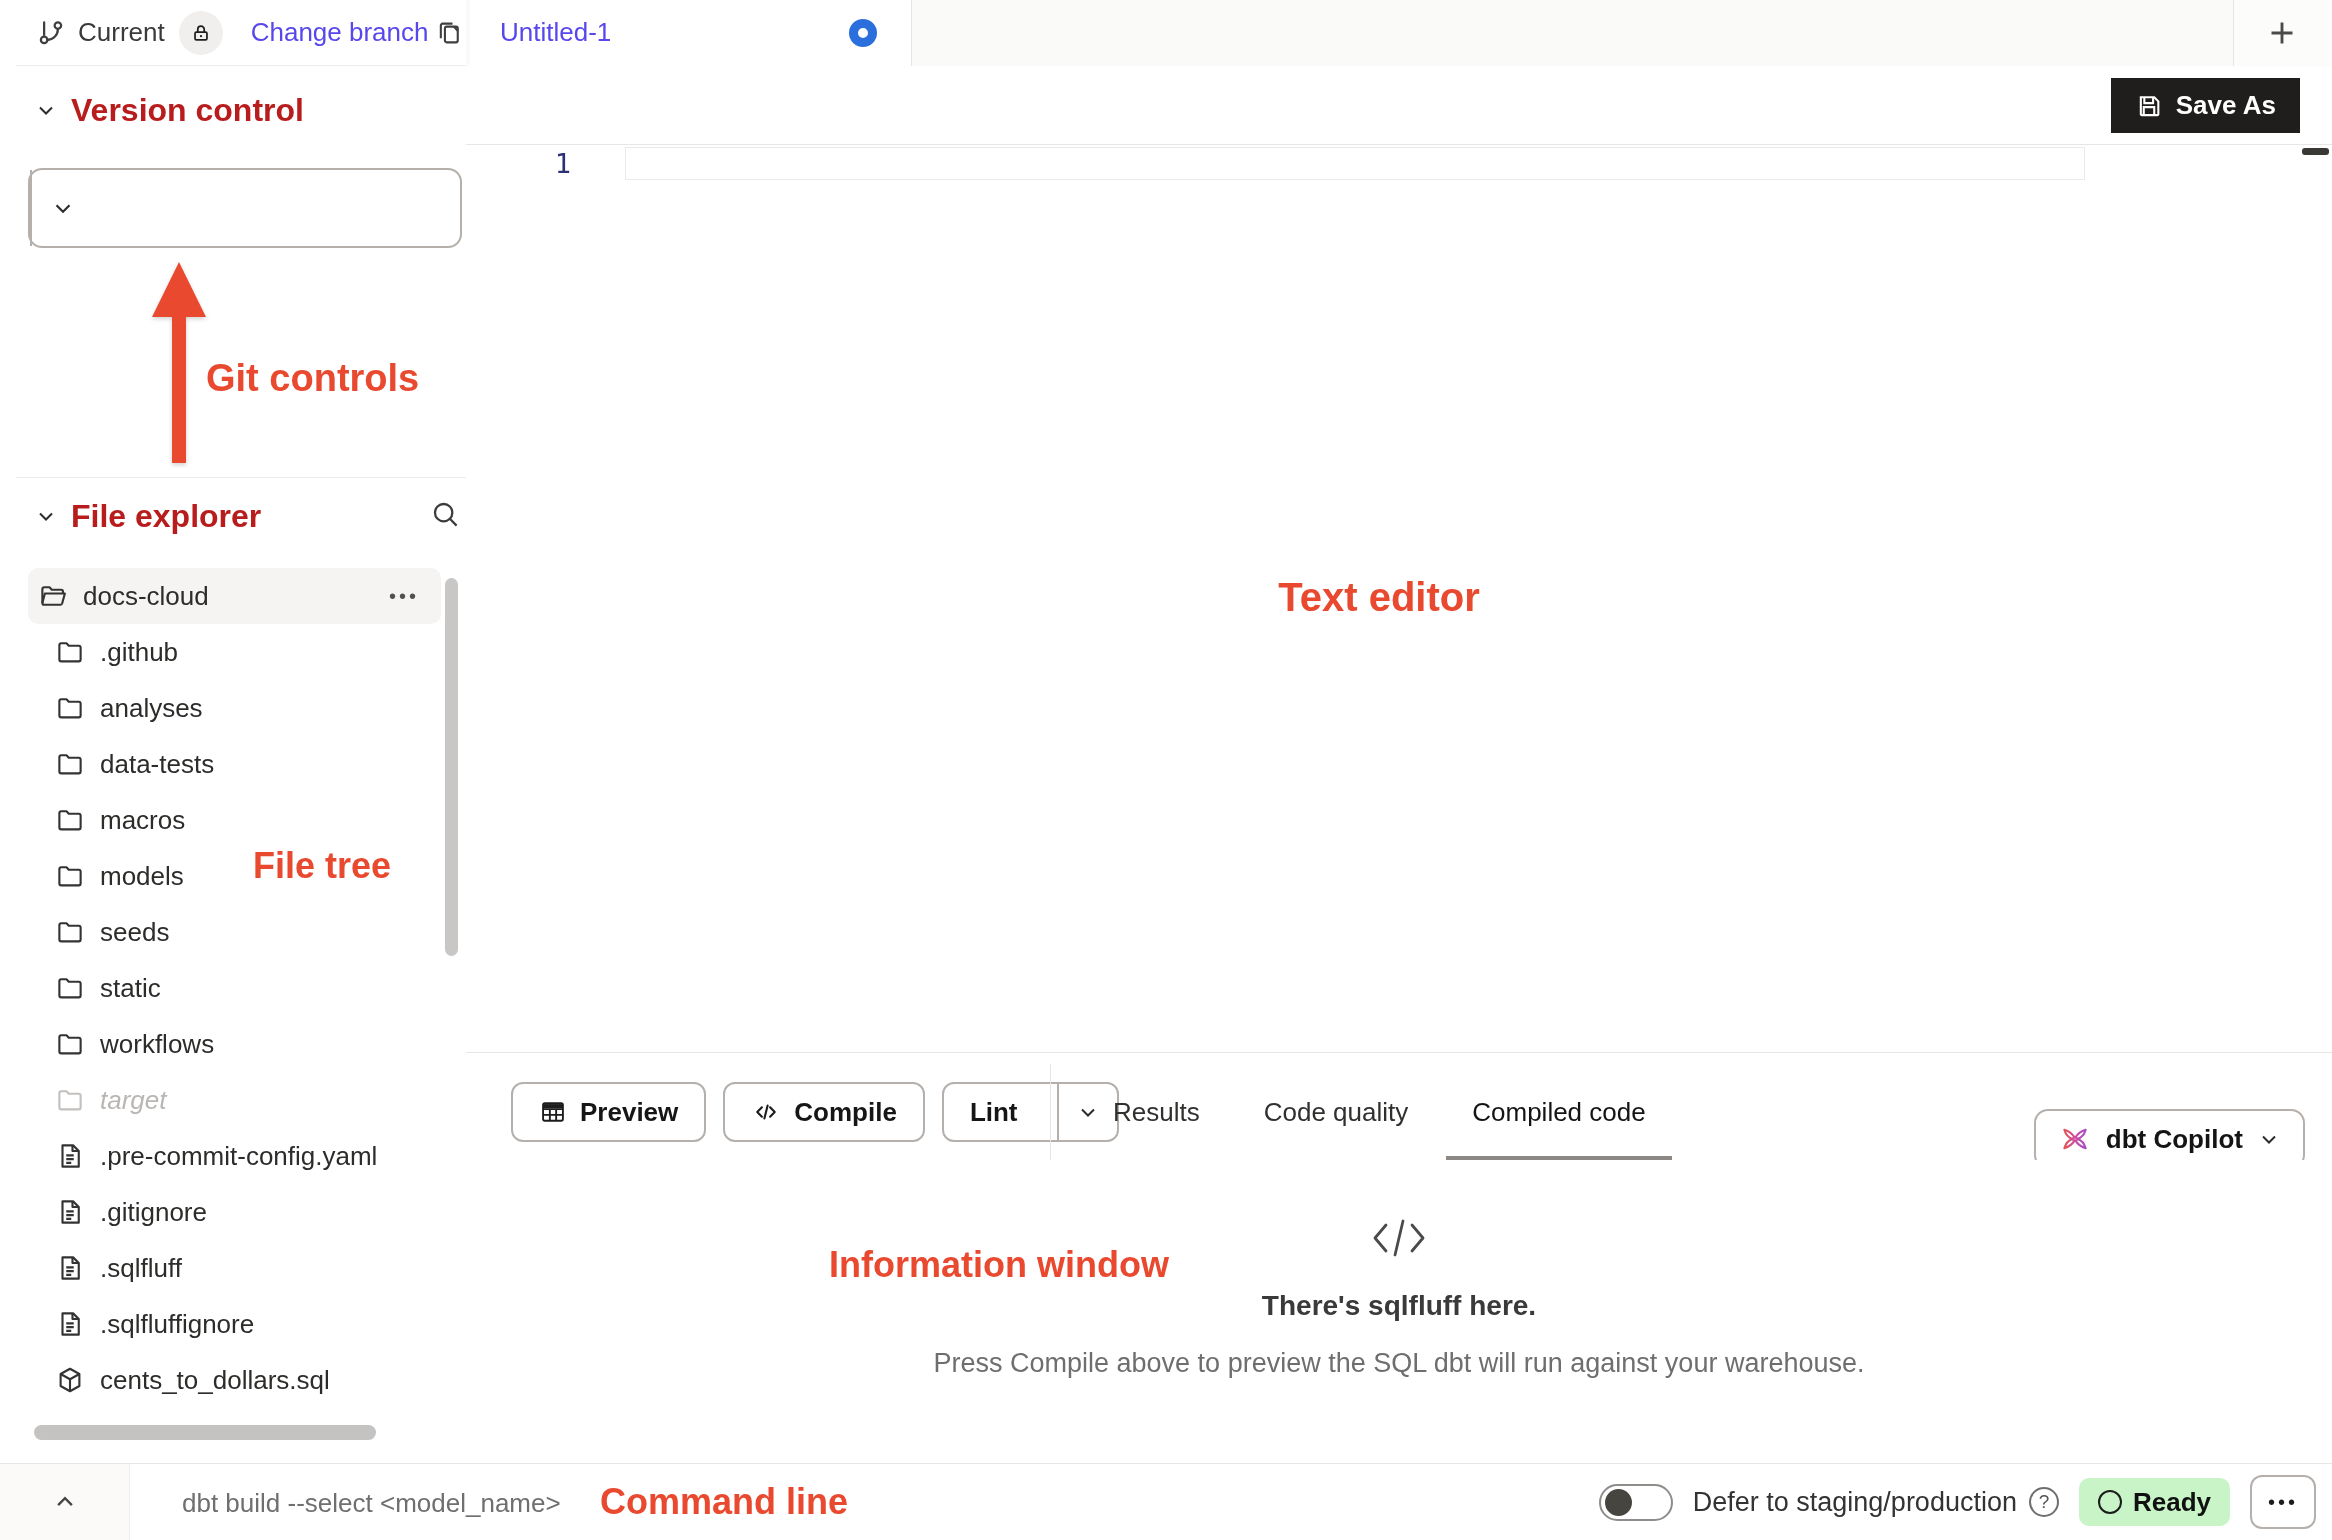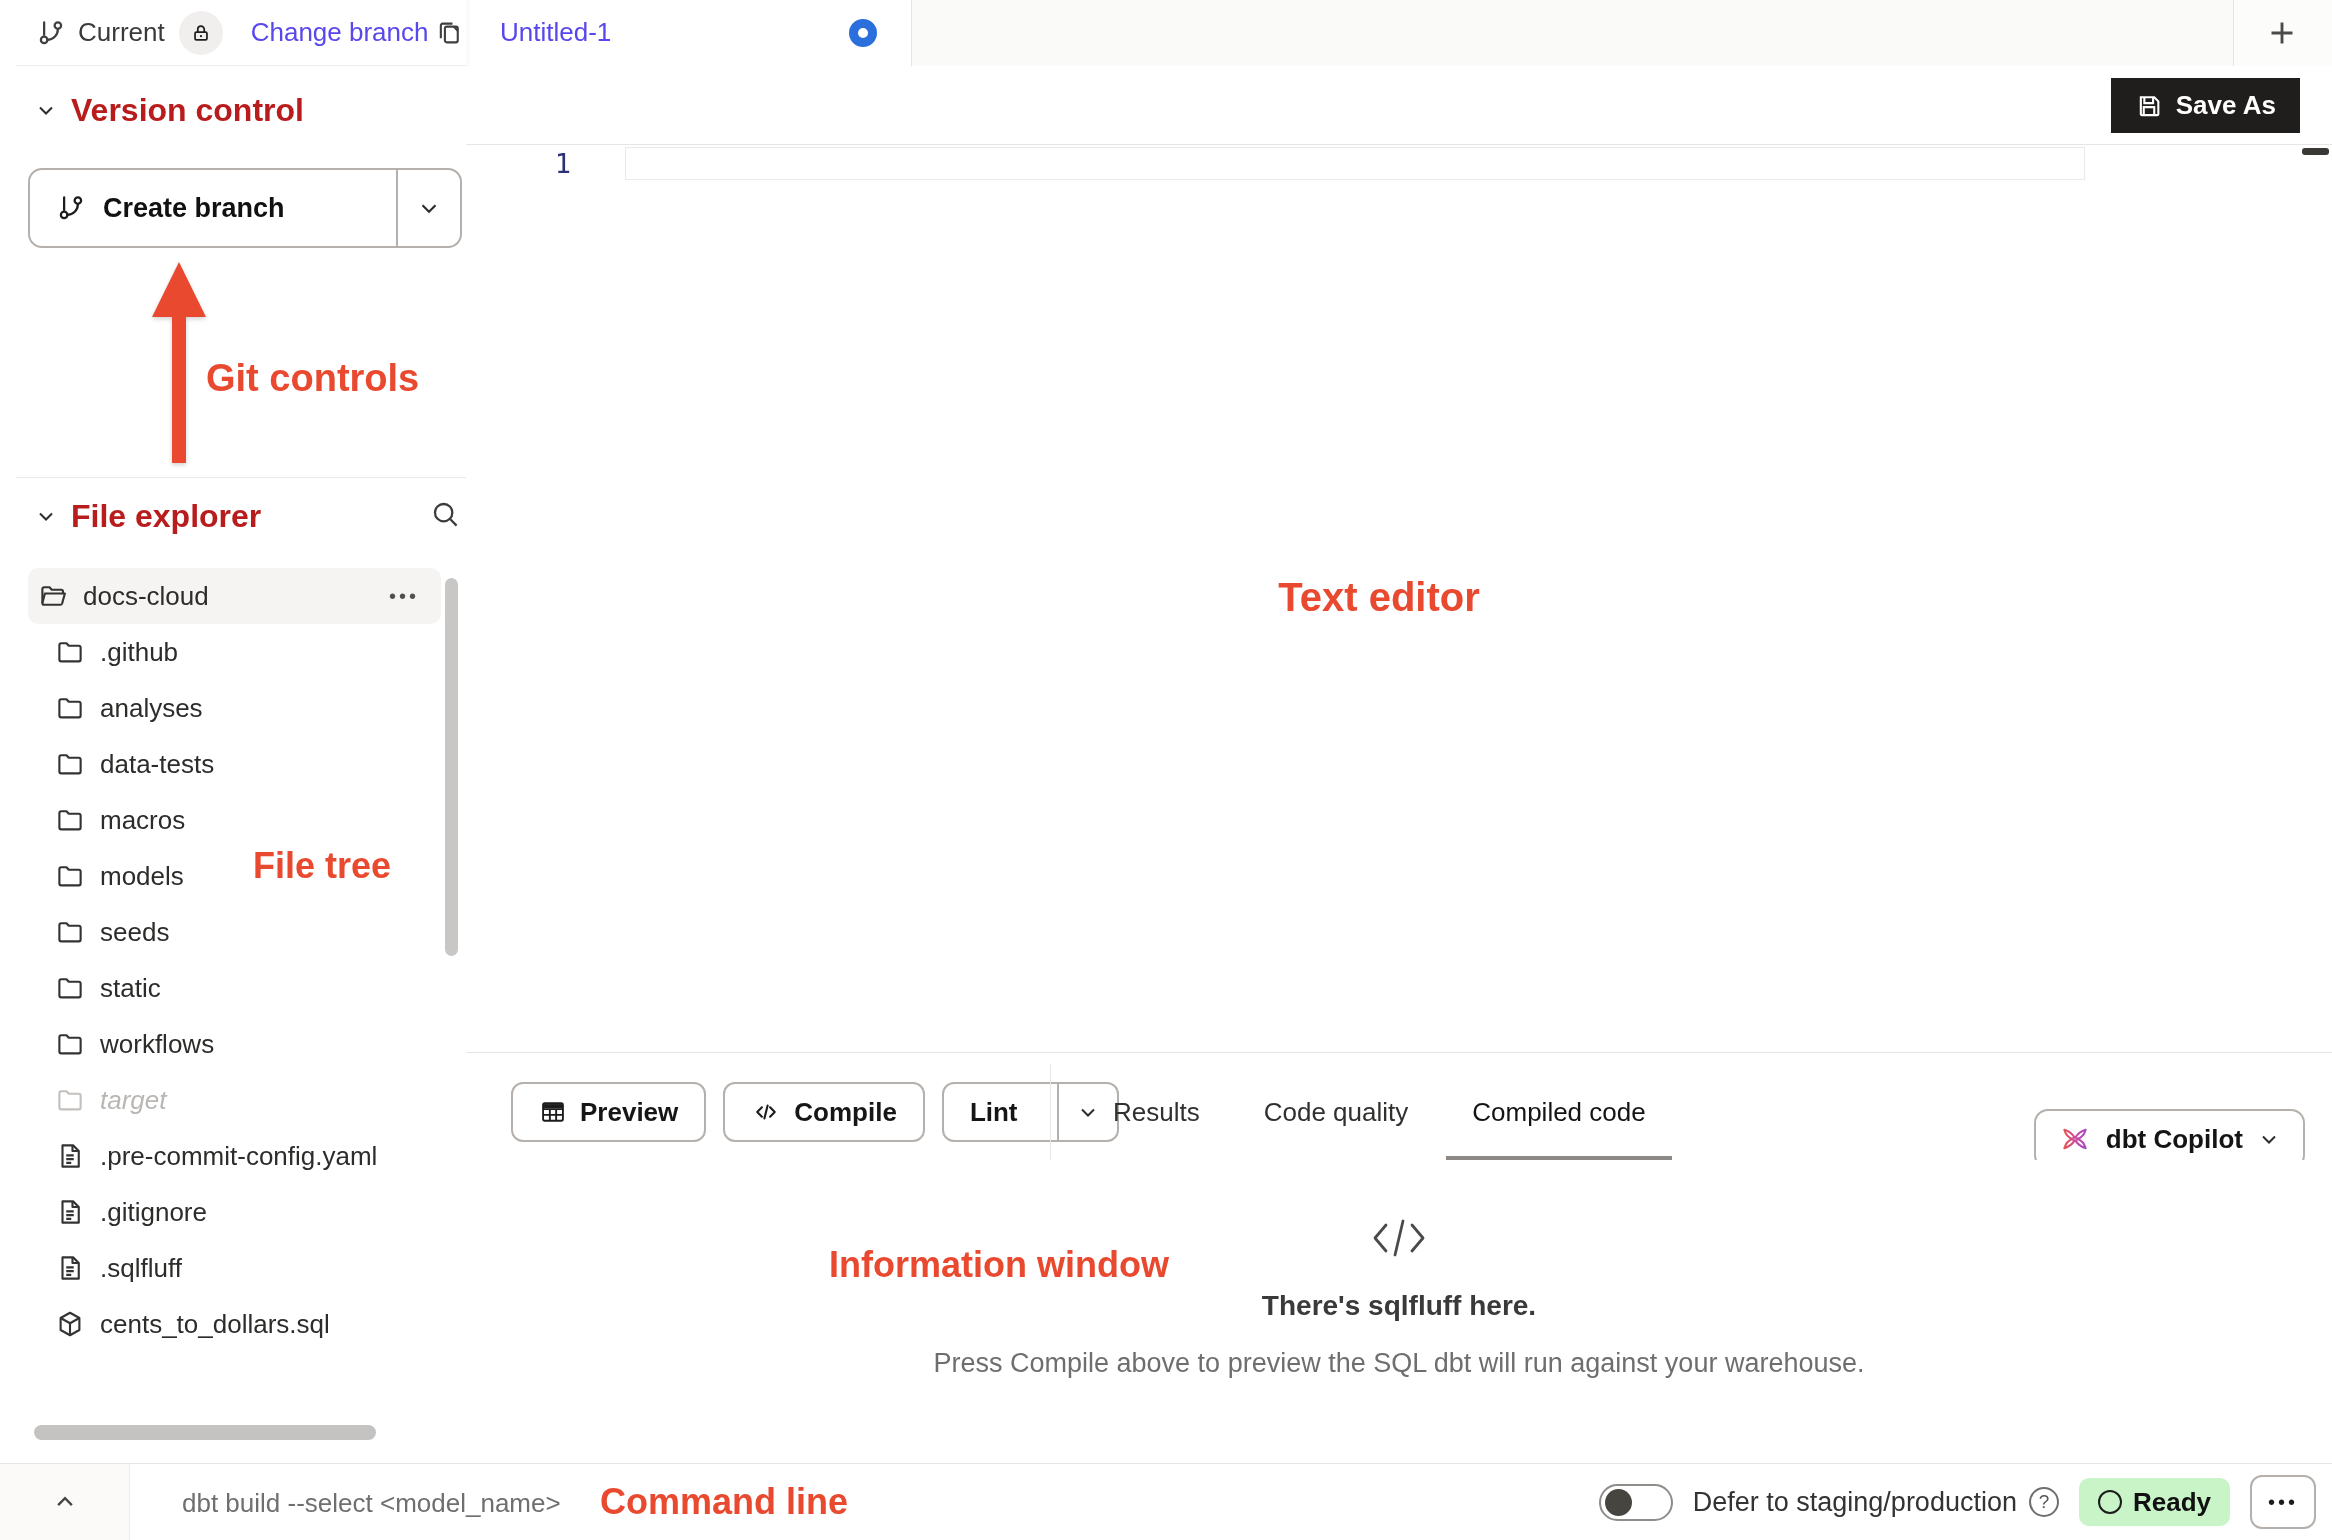--- a/index.html
+++ b/index.html
@@ -128,31 +128,20 @@
     <div class="sec-header vc-header">
       <span>
         <svg width="24" height="24" viewBox="0 0 24 24" fill="none" stroke="#2c2c2c" stroke-width="2">
             <path d="M6 9.5l6 6 6-6"></path>
           </svg>
       </span>
       <span class="t">Version control</span>
     </div>
 
     <div class="btn-create">
-      <span class="main">
-        <span>
-          <svg width="30" height="30" viewBox="0 0 24 24" fill="none" stroke="#1c1c1c" stroke-width="1.8" stroke-linecap="round">
-              <path d="M6.5 3.5v10"></path>
-              <circle cx="6.5" cy="17.5" r="2.6"></circle>
-              <circle cx="17.5" cy="6" r="2.6"></circle>
-              <path d="M17.5 9a8.5 8.5 0 0 1-8.5 8.5"></path>
-            </svg>
-        </span>
-        <span class="t">Create branch</span>
-      </span>
       <span class="split">
         <svg width="26" height="26" viewBox="0 0 24 24" fill="none" stroke="#2c2c2c" stroke-width="2">
             <path d="M6 9.5l6 6 6-6"></path>
           </svg>
       </span>
     </div>
 
     <div class="arrow">
       <div class="head"></div>
         <div class="tail"></div>
@@ -281,20 +270,30 @@
         </div>
         <div class="tree-row child">
           <span class="t-icon">
             <svg width="30" height="30" viewBox="0 0 24 24" fill="none" stroke="currentColor" stroke-width="1.7" stroke-linejoin="round">
               <path d="M6 3.5h8.5L19 8v12.5H6z"></path>
               <path d="M14 3.5V8h5"></path>
               <path d="M9 11.5h6M9 14.5h6M9 17.5h4"></path>
             </svg>
           </span>
           <span class="t-label">.sqlfluff</span>
+        </div>
+        <div class="tree-row child">
+          <span class="t-icon">
+            <svg width="30" height="30" viewBox="0 0 24 24" fill="none" stroke="currentColor" stroke-width="1.7" stroke-linejoin="round">
+              <path d="M6 3.5h8.5L19 8v12.5H6z"></path>
+              <path d="M14 3.5V8h5"></path>
+              <path d="M9 11.5h6M9 14.5h6M9 17.5h4"></path>
+            </svg>
+          </span>
+          <span class="t-label">.sqlfluffignore</span>
         </div>
         <div class="tree-row child">
           <span class="t-icon">
             <svg width="30" height="30" viewBox="0 0 24 24" fill="none" stroke="currentColor" stroke-width="1.7" stroke-linejoin="round">
               <path d="M12 3l7.5 4.2v9.6L12 21l-7.5-4.2V7.2z"></path>
               <path d="M4.5 7.2L12 11.4l7.5-4.2"></path>
               <path d="M12 11.4V21"></path>
             </svg>
           </span>
           <span class="t-label">cents_to_dollars.sql</span>

